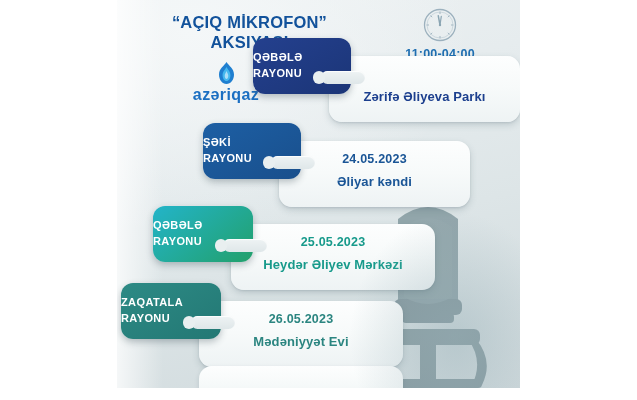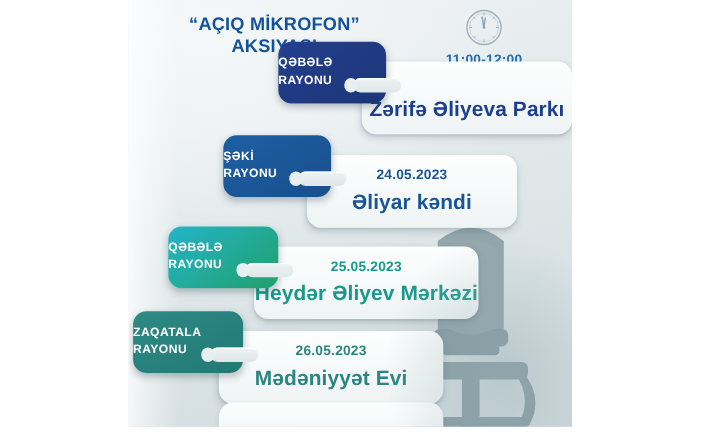--- a/index.html
+++ b/index.html
@@ -69,21 +69,21 @@
     position:absolute;top:18px;height:66px;border-radius:13px;
     background:linear-gradient(180deg,#fdfefe 0%,#f7fafa 48%,#eef3f4 100%);
     box-shadow:0 3px 7px rgba(70,95,105,.22), 0 1px 2px rgba(70,95,105,.14);
   }
   .card .date{
     position:absolute;left:0;right:0;top:11px;text-align:center;
     font-size:12.5px;font-weight:bold;letter-spacing:.2px;
   }
   .card .place{
     position:absolute;left:0;right:0;top:33px;text-align:center;
-    font-size:19px;font-weight:bold;letter-spacing:.1px;
+    font-size:13px;font-weight:bold;letter-spacing:.1px;
   }
 
   
   .tag{
     position:absolute;top:0;height:56px;border-radius:12px;
     box-shadow:0 3px 7px rgba(40,60,70,.3);
     color:#ffffff;
   }
   .tag .t1,.tag .t2{
     position:absolute;left:0;right:16px;text-align:left;
@@ -152,41 +152,49 @@
       <g fill="#5b787f" opacity=".8">
         <path d="M58 48 q24 -18 48 0 v70 q-24 14 -48 0z"></path>
       </g>
     </svg>
 
     <div class="title">
       <span>“AÇIQ MİKROFON”</span>
       <span class="l2">AKSIYASI</span>
     </div>
 
+    <div class="logo">
+      <svg class="flame" viewBox="0 0 17 22" aria-hidden="true">
+        <path d="M8.5 0 C6 4 1 6.5 1 12.5 C1 18 4.4 22 8.5 22 C12.6 22 16 18 16 12.5 C16 6.5 11 4 8.5 0 Z" fill="#1f7fd0"></path>
+        <path d="M8.5 5 C7 8 4.6 9.6 4.6 13.2 C4.6 16.6 6.3 19 8.5 19 C10.7 19 12.4 16.6 12.4 13.2 C12.4 9.6 10 8 8.5 5 Z" fill="#45b8ef"></path>
+        <path d="M8.5 9 C7.8 11 6.7 11.9 6.7 13.8 C6.7 15.6 7.5 17 8.5 17 C9.5 17 10.3 15.6 10.3 13.8 C10.3 11.9 9.2 11 8.5 9 Z" fill="#ffffff" opacity=".55"></path>
+      </svg>
+      <span class="logoword">azəriqaz</span>
+    </div>
 
     <div class="clockwrap">
       <svg class="clock" viewBox="0 0 34 34" aria-hidden="true">
         <circle cx="17" cy="17" r="15.5" fill="none" stroke="#5d7f95" stroke-width="1.3"></circle>
         <circle cx="17" cy="17" r="13" fill="none" stroke="#90a9b8" stroke-width=".6"></circle>
         <g stroke="#5d7f95" stroke-width=".9">
           <line x1="17" y1="3.6" x2="17" y2="6"></line>
           <line x1="17" y1="28" x2="17" y2="30.4"></line>
           <line x1="3.6" y1="17" x2="6" y2="17"></line>
           <line x1="28" y1="17" x2="30.4" y2="17"></line>
           <line x1="7.5" y1="7.5" x2="9.2" y2="9.2"></line>
           <line x1="24.8" y1="24.8" x2="26.5" y2="26.5"></line>
           <line x1="26.5" y1="7.5" x2="24.8" y2="9.2"></line>
           <line x1="9.2" y1="24.8" x2="7.5" y2="26.5"></line>
         </g>
         <line x1="17" y1="17" x2="15.3" y2="7.8" stroke="#3f6a82" stroke-width="1.5" stroke-linecap="round"></line>
         <line x1="17" y1="17" x2="18.3" y2="8.4" stroke="#3f6a82" stroke-width="1.2" stroke-linecap="round"></line>
         <circle cx="17" cy="17" r="1.2" fill="#3f6a82"></circle>
       </svg>
     </div>
-    <div class="timetext">11:00-12:00</div>
+    <div class="timetext">11:00-04:00</div>
 
     <div class="row r1">
       <div class="card">
         <div class="place">Zərifə Əliyeva Parkı</div>
       </div>
       <div class="tag">
         <div class="t1">QƏBƏLƏ</div>
         <div class="t2">RAYONU</div>
         <div class="notch"></div>
       </div>

